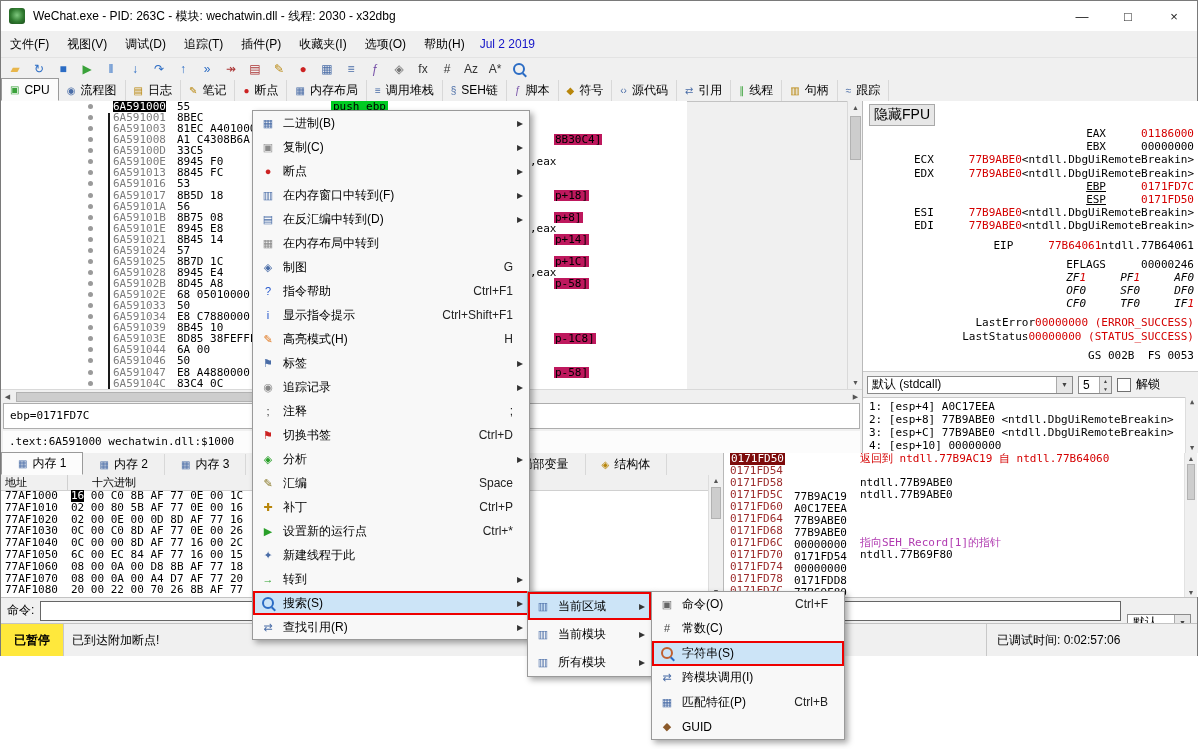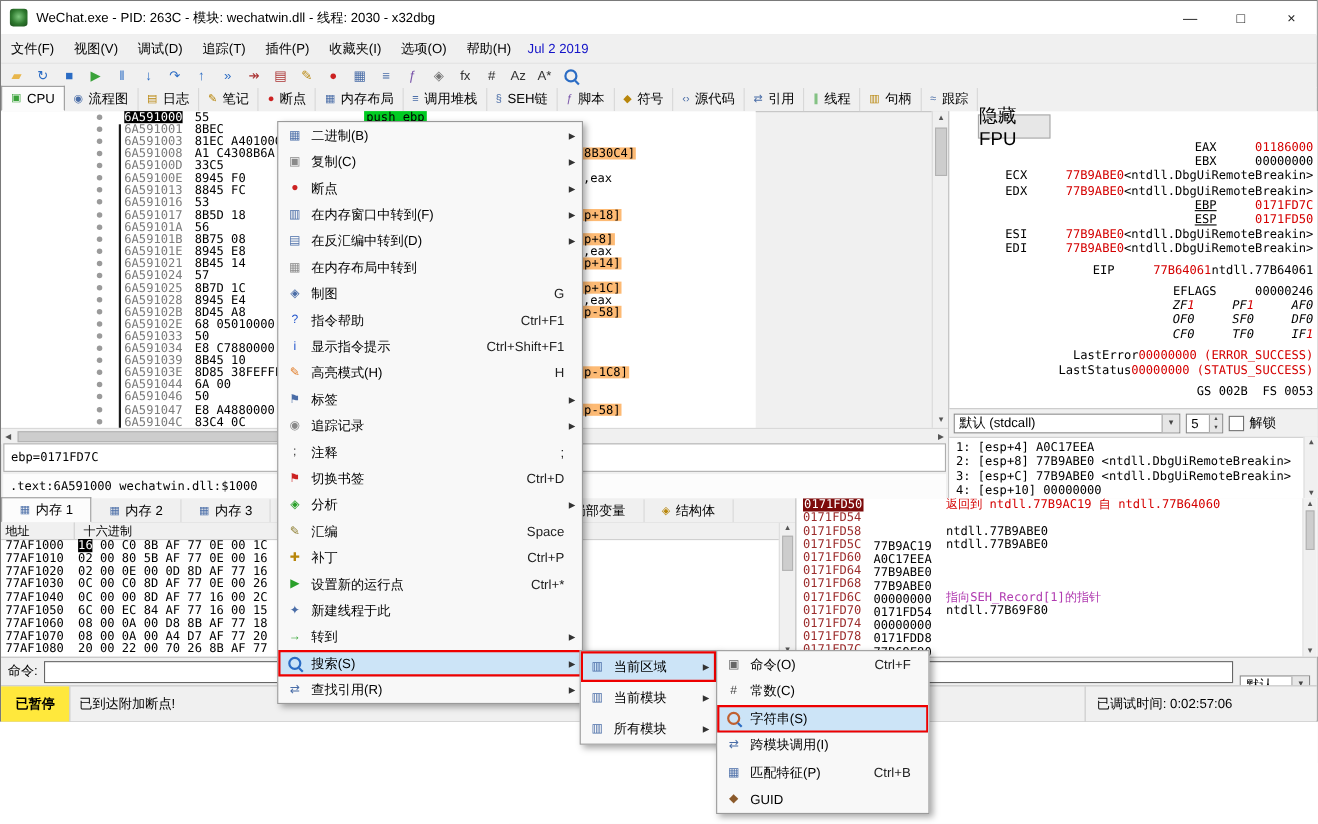--- a/index.html
+++ b/index.html
@@ -34,38 +34,38 @@
           font-family:"DejaVu Sans Mono",monospace;font-size:11px;}
   .vline{position:absolute;left:107px;top:12px;bottom:0;width:2px;background:#1a1a1a;}
   .drow{position:relative;height:11.07px;line-height:11px;}
   .dot{position:absolute;left:87px;top:3px;width:5px;height:5px;border-radius:50%;background:#9a9a9a;}
   .daddr{position:absolute;left:112px;top:0;color:#7c7c7c;}
   .daddr.sel{background:#000;color:#fff;}
   .dbytes{position:absolute;left:176px;top:0;color:#000;white-space:pre;}
   .dinstr{position:absolute;left:330px;top:0;}
   .dinstr.green{background:#00cc22;color:#000;padding:0 2px;}
   .dfrag{position:absolute;left:529px;top:0;}
-  .dfrag.chip{background:#fdba74;padding:0 1px;}
+  .dfrag.chip{background:#be185d;padding:0 1px;margin-left:24px;}
   
   .sb{position:absolute;background:#f0f0f0;}
   .sb .arr{position:absolute;color:#555;font-size:7px;display:flex;align-items:center;justify-content:center;}
   .sb .thumb{position:absolute;background:#cdcdcd;border:1px solid #b2b2b2;}
   .dis-vsb{left:846px;top:100px;width:15px;height:288px;border-left:1px solid #d9d9d9;}
   .dis-vsb .arr-up{top:0;left:0;right:0;height:13px;}
   .dis-vsb .arr-dn{bottom:0;left:0;right:0;height:13px;}
   .dis-vsb .thumb{left:2px;right:2px;top:15px;height:42px;}
   .dis-hsb{left:0;top:388px;width:861px;height:14px;border-top:1px solid #d9d9d9;}
   .dis-hsb .arr-l{left:0;top:0;bottom:0;width:13px;}
   .dis-hsb .arr-r{right:0;top:0;bottom:0;width:13px;}
   .dis-hsb .thumb{top:2px;bottom:2px;left:15px;width:260px;}
   
   .regpane{position:absolute;left:861px;top:100px;width:335px;height:352px;background:#ffffff;border-left:1px solid #b9b9b9;
            font-family:"DejaVu Sans Mono",monospace;font-size:11px;}
   .fpu-btn{position:absolute;left:6px;top:3px;width:64px;height:20px;background:#e7e7e7;border:1px solid #a9a9a9;
-           font-size:17px;font-family:"Liberation Sans",sans-serif;display:flex;align-items:center;justify-content:center;margin-left:20px;}
+           font-size:14px;font-family:"Liberation Sans",sans-serif;display:flex;align-items:center;justify-content:center;}
   .regs{position:absolute;left:8px;top:26px;right:4px;line-height:13.2px;white-space:pre;text-align:right;}
   .regline{height:13.2px;}
   .reggap{height:6px;}
   .rn{display:inline-block;min-width:42px;}
   .rn.u{text-decoration:underline;}
   .rv{display:inline-block;min-width:88px;}
   .rv.red,.fv.red,.lv.red{color:#d40000;}
   .rc{color:#000;}
   .fpair{display:inline-block;min-width:54px;font-style:italic;}
   .fn{display:inline-block;min-width:24px;}
@@ -85,21 +85,21 @@
   
   .infobox{position:absolute;left:2px;top:402px;width:857px;height:26px;background:#fff;border:1px solid #adadad;
            font-family:"DejaVu Sans Mono",monospace;font-size:11px;padding:5px 0 0 6px;box-sizing:border-box;}
   .infoline{position:absolute;left:2px;top:430px;width:857px;height:22px;background:#fcfcfc;
             font-family:"DejaVu Sans Mono",monospace;font-size:11px;padding:4px 0 0 6px;box-sizing:border-box;}
   
   .dumppane{position:absolute;left:0;top:452px;width:722px;height:144px;background:#fff;}
   .btabs{position:absolute;top:0;left:0;right:0;height:22px;background:#f0f0f0;border-bottom:1px solid #c3c3c3;display:flex;align-items:flex-end;}
   .btab{height:21px;display:flex;align-items:center;padding:0 16px;font-size:12px;border-right:1px solid #d8d8d8;gap:5px;white-space:nowrap;}
   .btab.active{background:#fcfcfc;border:1px solid #9a9a9a;border-bottom-color:#fcfcfc;}
-  .dumphead{position:absolute;top:22px;left:0;right:14px;height:15px;background:#f0f0f0;border-bottom:1px solid #d0d0d0;display:flex;font-size:11px;}
+  .dumphead{position:absolute;top:22px;left:0;right:14px;height:15px;background:#f0f0f0;border-bottom:1px solid #d0d0d0;display:flex;font-size:11px;gap:16px;}
   .dh-addr{width:62px;padding-left:4px;border-right:1px solid #d0d0d0;}
   .dh-hex{padding-left:8px;}
   .dumprows{position:absolute;top:37px;left:0;right:14px;bottom:0;font-family:"DejaVu Sans Mono",monospace;font-size:11px;overflow:hidden;}
   .dumprow{position:relative;height:11.8px;line-height:11.5px;}
   .da{position:absolute;left:4px;}
   .db{position:absolute;left:70px;white-space:pre;}
   .bsel{background:#000;color:#fff;}
   .dump-sb{right:0;top:22px;width:14px;height:122px;border-left:1px solid #ddd;}
   .dump-sb .arr-up{top:0;left:0;right:0;height:11px;}
   .dump-sb .arr-dn{bottom:0;left:0;right:0;height:11px;}

